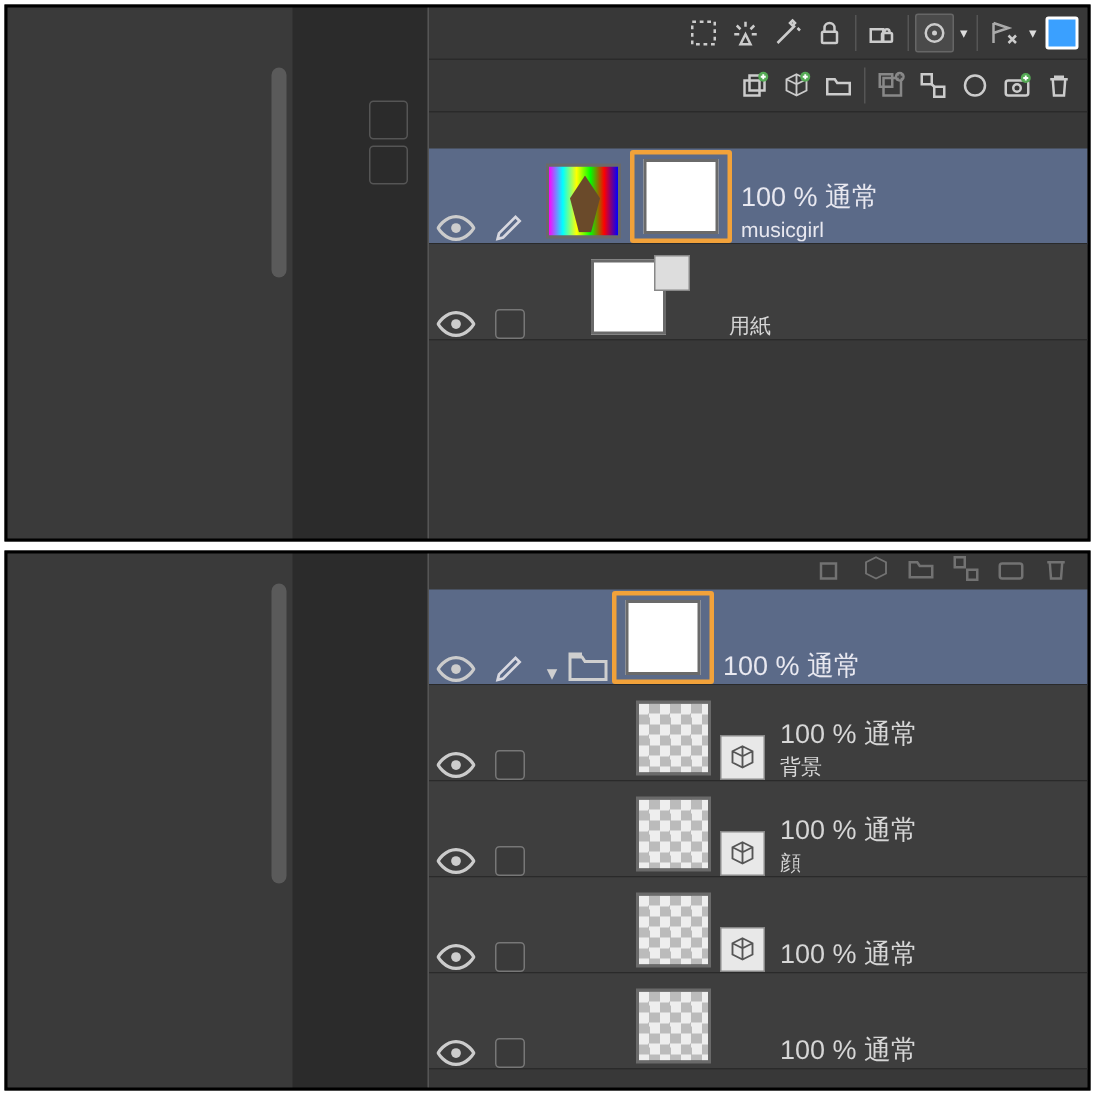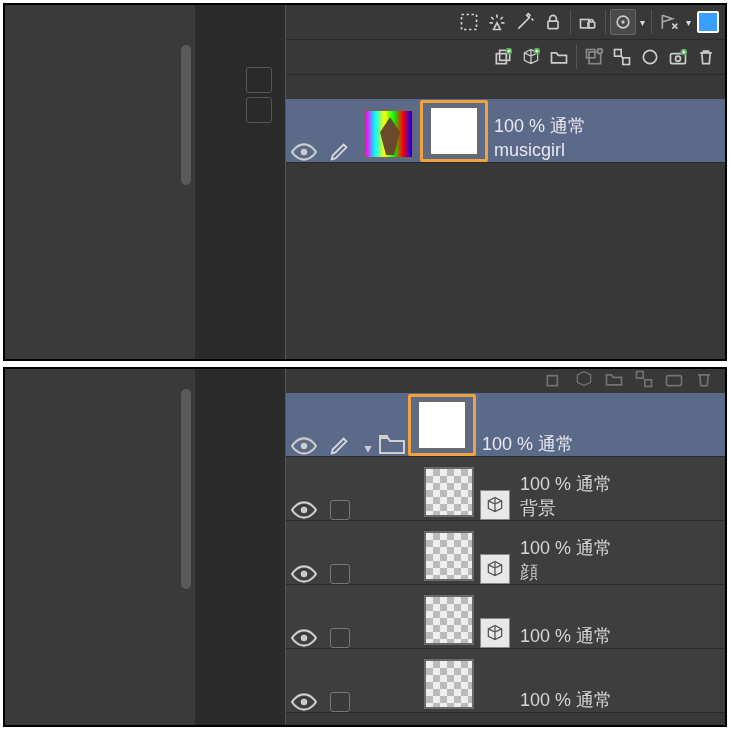--- a/index.html
+++ b/index.html
@@ -174,21 +174,21 @@
     margin-right:4px;
   }
   .cube-badge svg{width:20px;height:20px;}
 
   .layer-text {
     display:flex; flex-direction:column;
     margin-left: 6px;
     line-height:1.3;
   }
   .layer-text .line1{ font-size:18px; color:#d6d6d6; }
-  .layer-text .line2{ font-size:18px; color:#d6d6d6; }
+  .layer-text .line2{ font-size:14px; color:#d6d6d6; }
   .layer-row.selected .line1,.layer-row.selected .line2{ color:#e8e8f0; }
 
   .folder-toggle {
     width:20px;
     color:#cfcfcf;
     font-size:14px;
     text-align:center;
   }
   .folder-icon {
     width:30px;height:24px;
@@ -350,20 +350,39 @@
         </div>
         <div class="thumb-wrap highlighted">
           <div class="thumb mask"></div>
         </div>
         <div class="layer-text">
           <span class="line1">100 % 通常</span>
           <span class="line2">musicgirl</span>
         </div>
       </div>
 
+      <div class="layer-row">
+        <div class="col-eye eye-icon">
+          <svg viewBox="0 0 24 16">
+              <path d="M1 8s4-7 11-7 11 7 11 7-4 7-11 7S1 8 1 8z" fill="none" stroke="#ccc" stroke-width="2"></path>
+              <circle cx="12" cy="8" r="3" fill="#ccc"></circle>
+            </svg>
+        </div>
+        <div class="col-check">
+            <div class="chkbox"></div>
+          </div>
+        <div class="indent"></div>
+        <div class="thumb-wrap" style="position:relative">
+          <div class="thumb"></div>
+          <div class="mask-mini" style="left:48px;top:0"></div>
+        </div>
+        <div class="layer-text" style="margin-left:36px">
+          <span class="line2">用紙</span>
+        </div>
+      </div>
 
     </div>
   </div>
 </div>
 
 <div class="frame" id="frame2">
   <div class="canvas-area">
     <div class="scrollbar-v" style="top:20px;height:200px"></div>
   </div>
 

